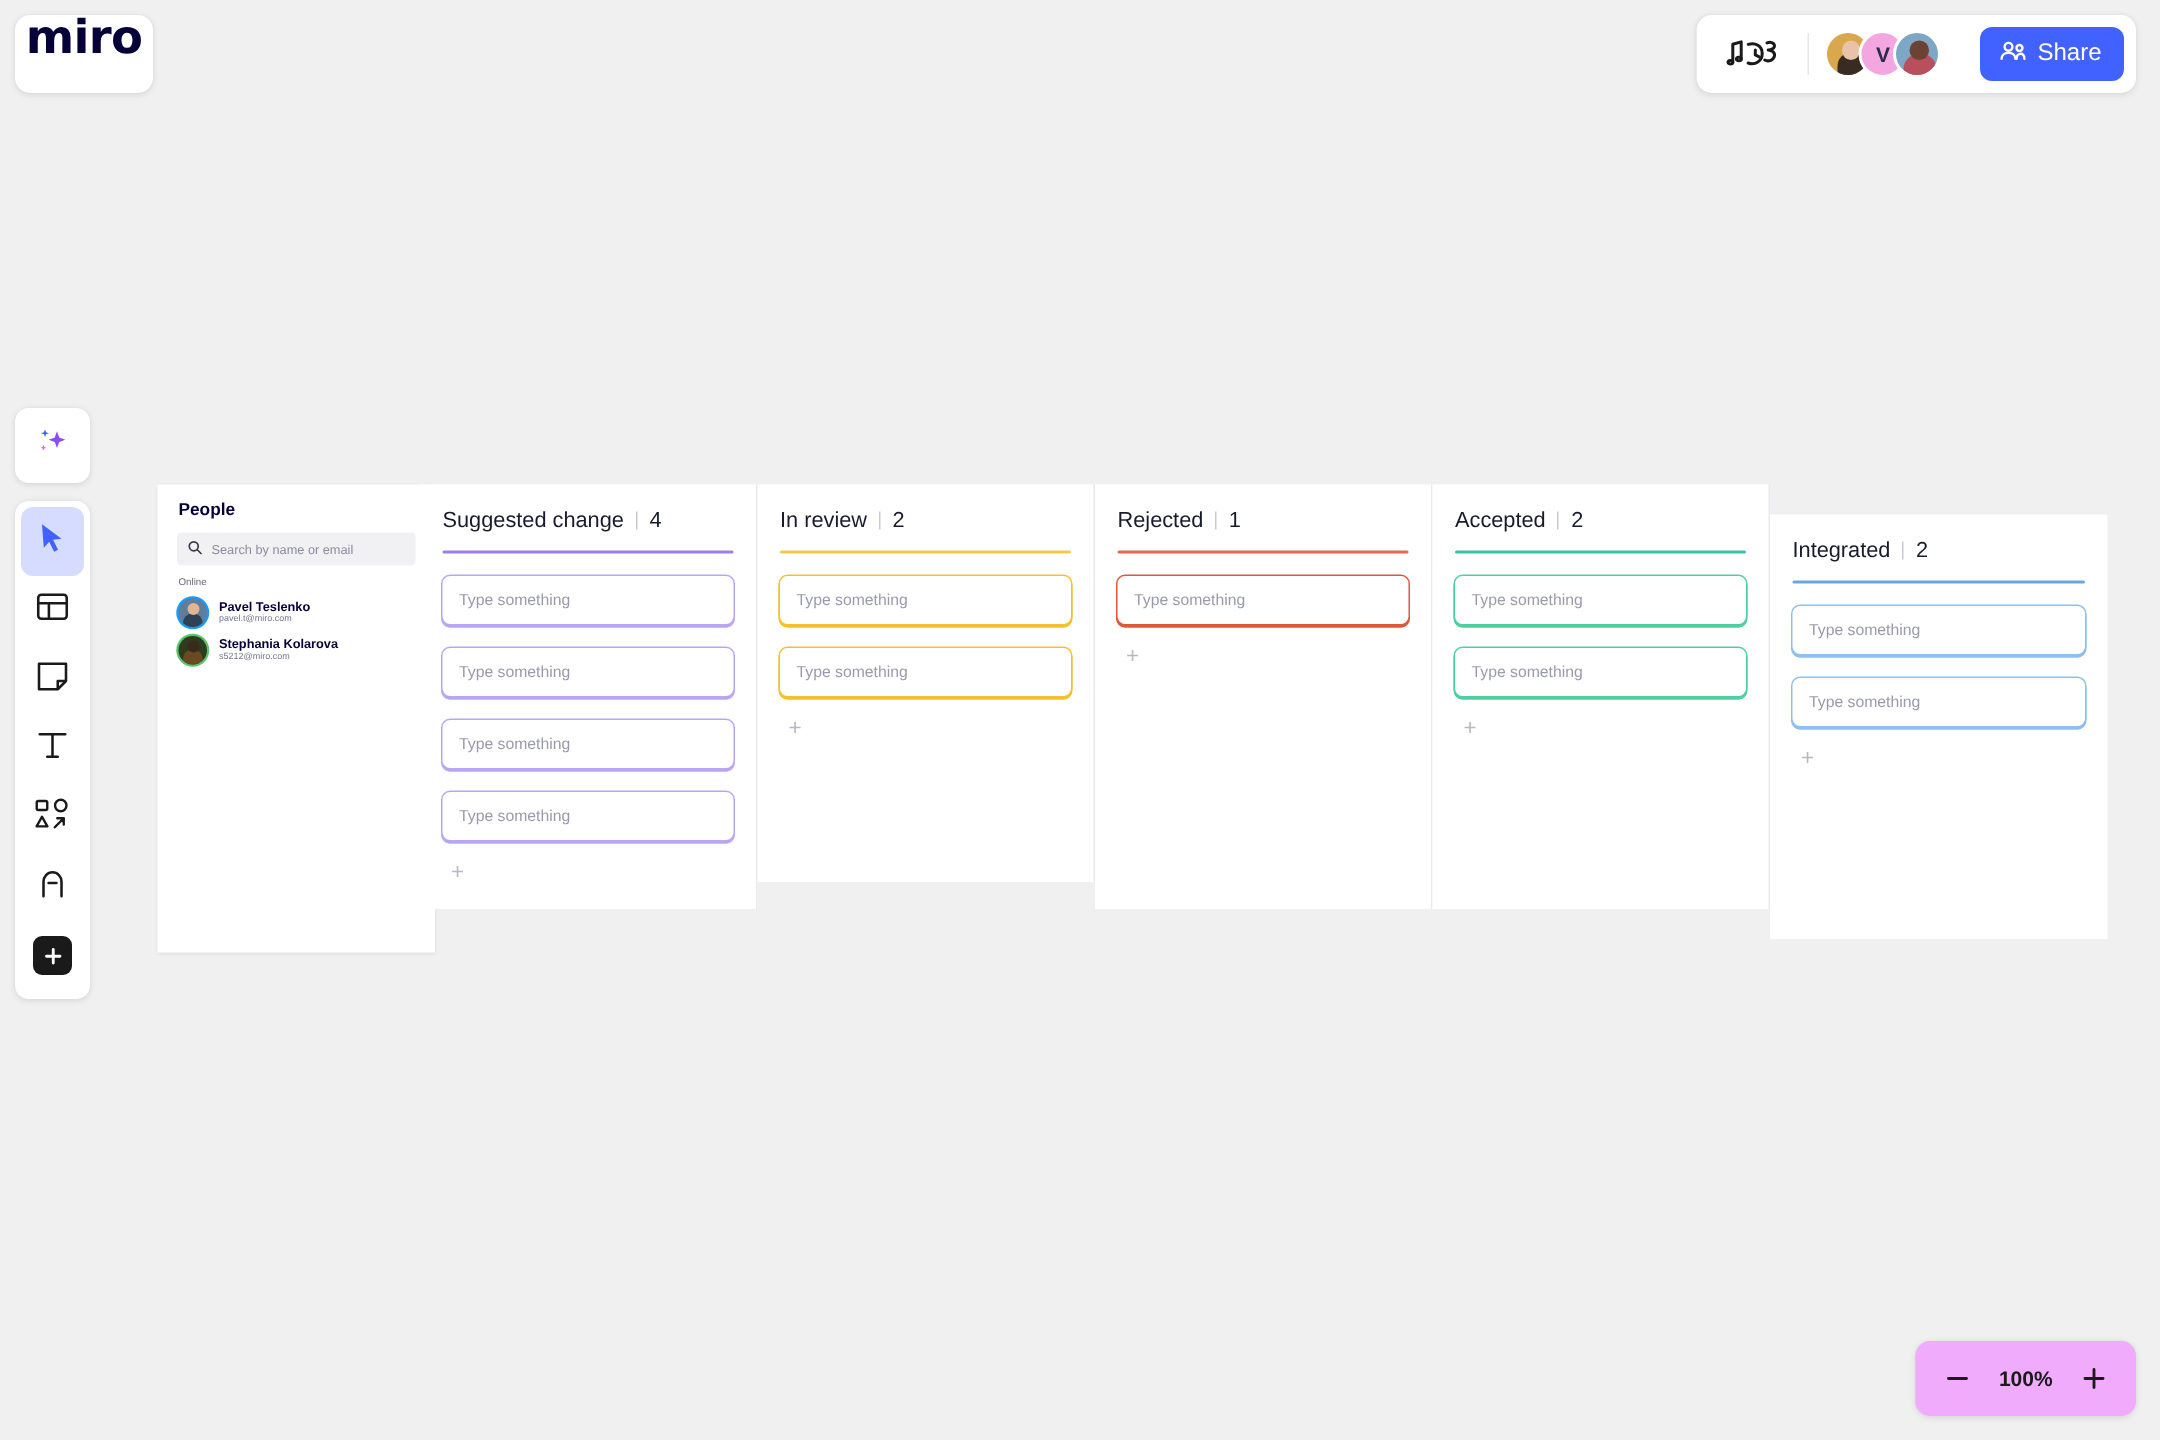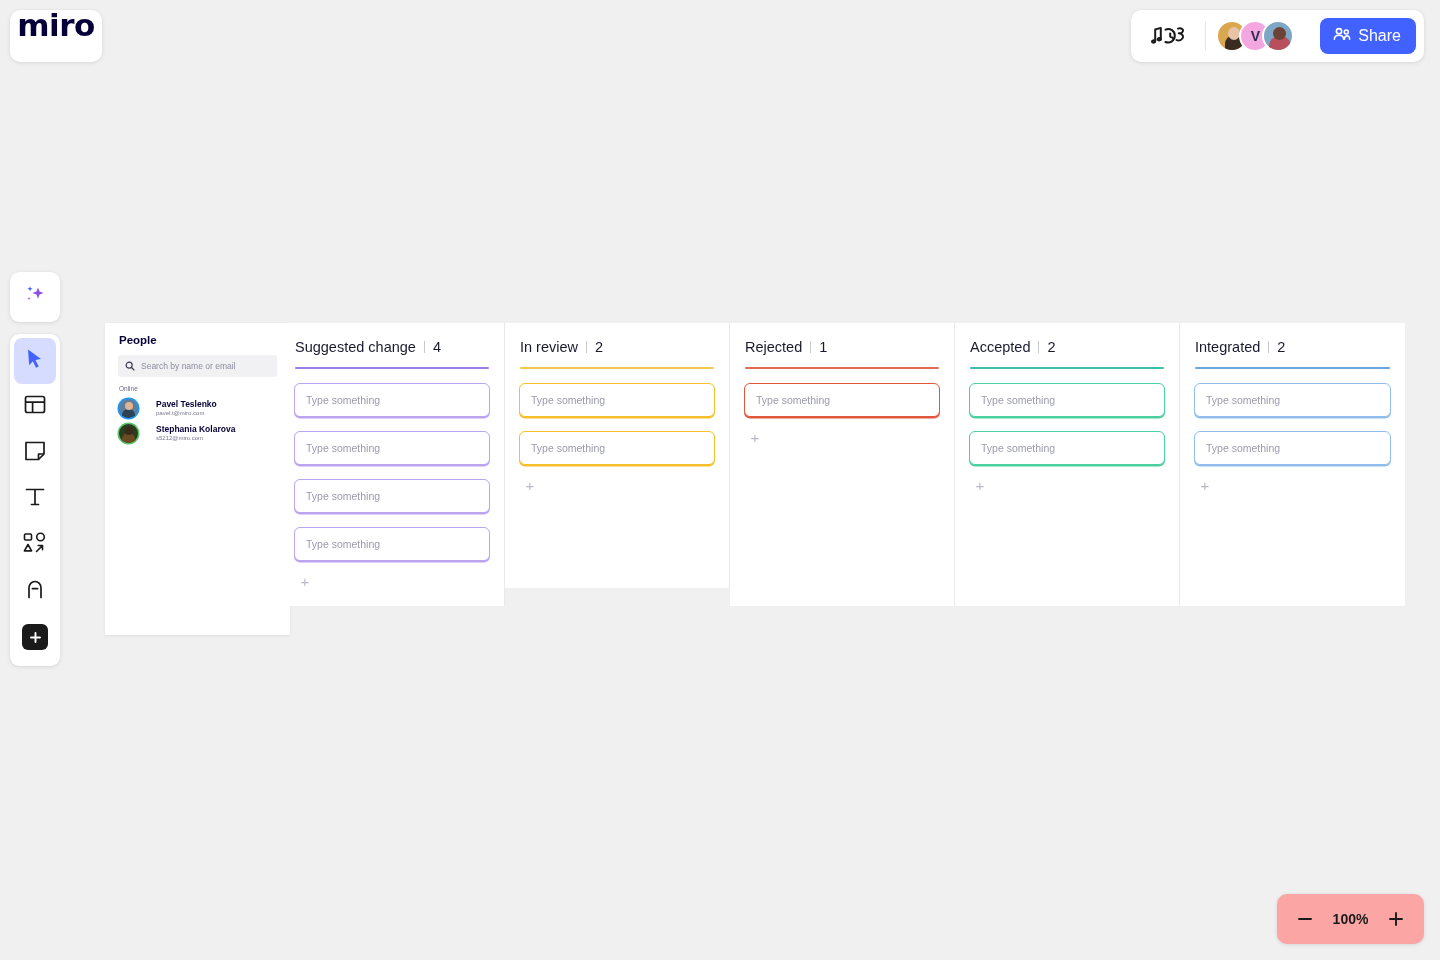--- a/index.html
+++ b/index.html
@@ -149,21 +149,21 @@
     font-family: "Liberation Sans", sans-serif;
     font-size: 8.5px; color: #3b3b4f; width: 100%;
     padding: 0;
   }
   .search-box input::placeholder { color: #8c8ca0; }
   .online-label {
     font-size: 6.5px; color: #6a6a80;
     margin: 8px 0 4px 1px;
   }
   .person {
-    display: flex; gap: 18px;
+    display: flex; gap: 8px;
     padding: 3px 1px; border-radius: 3px; cursor: pointer;
   }
   .p-avatar {
     width: 19px; height: 19px; border-radius: 50%;
     position: relative; flex: 0 0 auto; overflow: hidden;
   }
   .p-avatar.ring-blue { box-shadow: 0 0 0 1.5px #1a9bfc; }
   .p-avatar.ring-green { box-shadow: 0 0 0 1.5px #57c568; }
   .pa1 { background: #5e7e9c; }
   .pa1::before {
@@ -189,21 +189,21 @@
   .p-mail { font-size: 6px; color: #77778c; line-height: 1.25; }
 
   
   .board { position: absolute; left: 280px; top: 323px; display: flex; }
   .column {
     background: #ffffff;
     border-right: 1px solid #e9e9ed;
     padding: 14px 14px 0 14px;
     display: flex; flex-direction: column;
   }
-  .column:last-child { border-right: none; }
+  .column:last-child { border-right: none; margin-top: 20px; }
   .col-head {
     display: flex; align-items: flex-end; gap: 8px;
     padding: 2px 1px 0 1px;
   }
   .col-title { font-size: 14.5px; color: #1a1a2e; }
   .col-div { width: 1px; height: 12px; background: #c9c9d4; align-self: center; }
   .col-count { font-size: 14.5px; color: #1a1a2e; }
   .col-rule { height: 2px; margin: 12px 1px 14px 1px; border-radius: 2px; }
   .card {
     height: 34px;
@@ -221,21 +221,21 @@
     margin: -2px 0 0 3px;
     display: flex; align-items: center; justify-content: center;
     color: #b9b9c6; font-size: 15px; line-height: 1;
     cursor: pointer; user-select: none;
   }
 
   
   .zoom-ctl {
     position: absolute; right: 16px; bottom: 16px;
     width: 147px; height: 50px;
-    background: #fca5a5; border-radius: 10px;
+    background: #f0abfc; border-radius: 10px;
     box-shadow: 0 1px 4px rgba(0,0,0,.10), 0 0 1px rgba(0,0,0,.06);
     display: flex; align-items: center; justify-content: space-between;
     padding: 0 17px;
   }
   .zbtn {
     width: 22px; height: 22px; cursor: pointer;
     display: flex; align-items: center; justify-content: center;
     color: #1a1a1a;
   }
   .zoom-val { font-size: 14px; font-weight: 700; color: #1a1a1a; }

